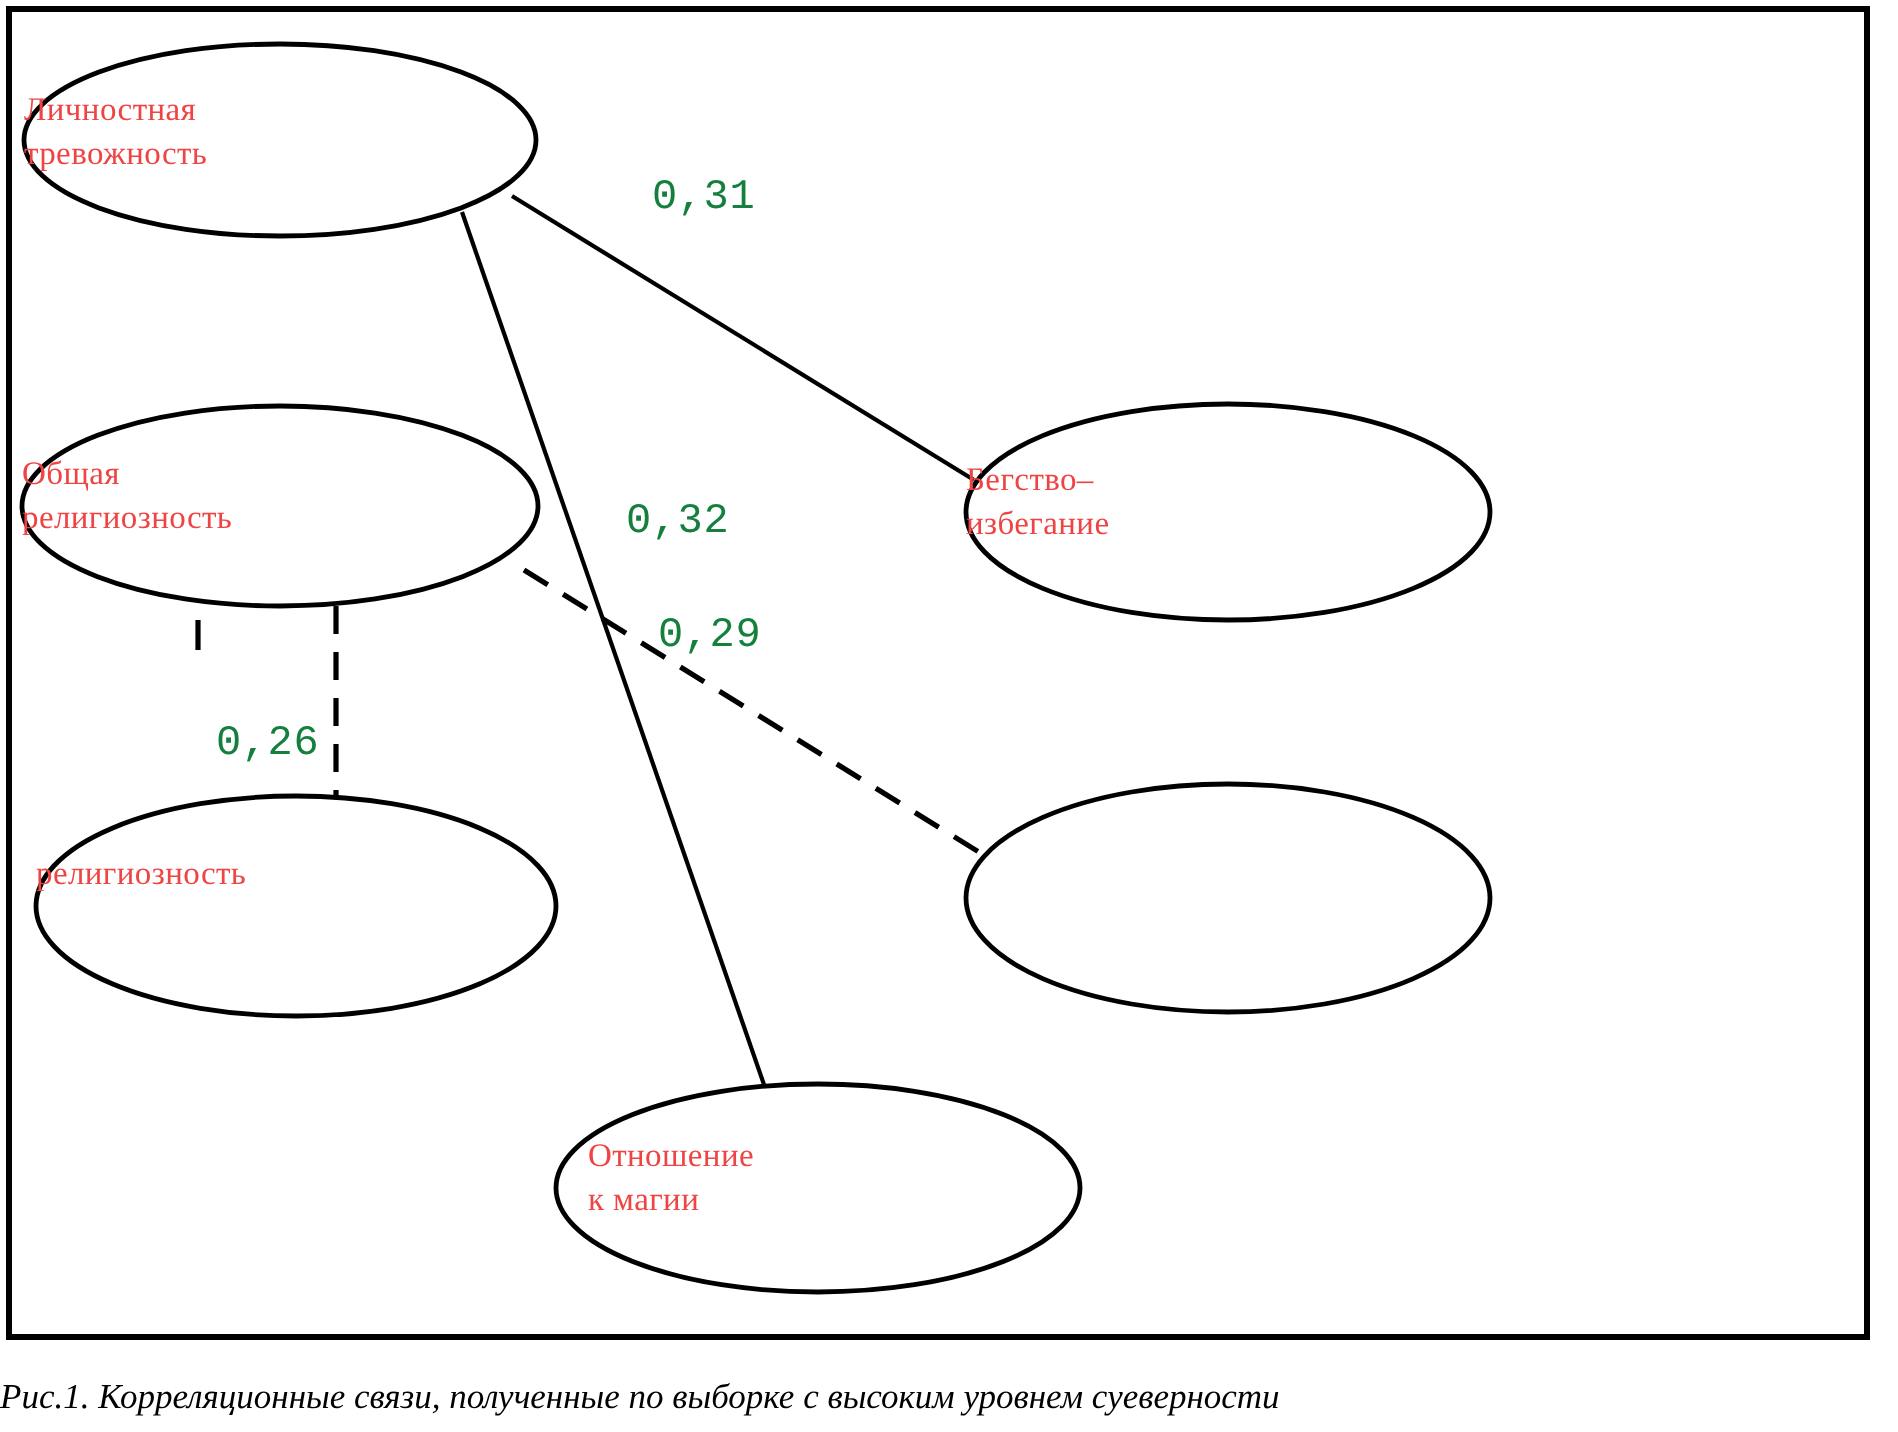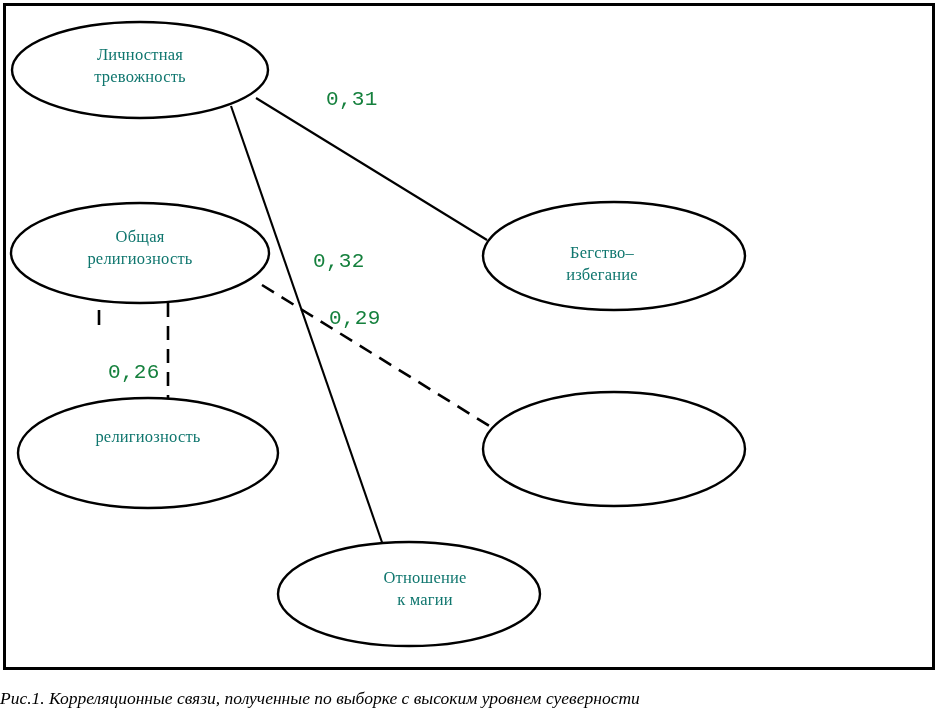--- a/index.html
+++ b/index.html
@@ -32,25 +32,25 @@
   }
   #diagram-svg {
     position: absolute;
     left: 0;
     top: 0;
     width: 949px;
     height: 676px;
   }
   .node-label {
     position: absolute;
-    text-align: center;
+    text-align: left;
     font-family: "Liberation Serif", serif;
     font-size: 16.5px;
     line-height: 1.35;
-    color: #0f766e;
+    color: #ef4444;
     white-space: nowrap;
     letter-spacing: 0.2px;
   }
   .edge-label {
     position: absolute;
     font-family: Liberation Mono, monospace;
     font-size: 21px;
     color: #15803d;
     white-space: nowrap;
     letter-spacing: 0.3px;
@@ -101,21 +101,21 @@
 
   <div class="node-label" style="left:11px; top:226px; width:258px;">
     <div>Общая</div>
     <div>религиозность</div>
   </div>
 
   <div class="node-label" style="left:18px; top:426px; width:260px;">
     <div>религиозность</div>
   </div>
 
-  <div class="node-label" style="left:471px; top:229px; width:262px;margin-top:13px;">
+  <div class="node-label" style="left:483px; top:229px; width:262px;">
     <div>Бегство–</div>
     <div>избегание</div>
   </div>
 
 
   <div class="node-label" style="left:294px; top:567px; width:262px;">
     <div>Отношение</div>
     <div>к магии</div>
   </div>
 

